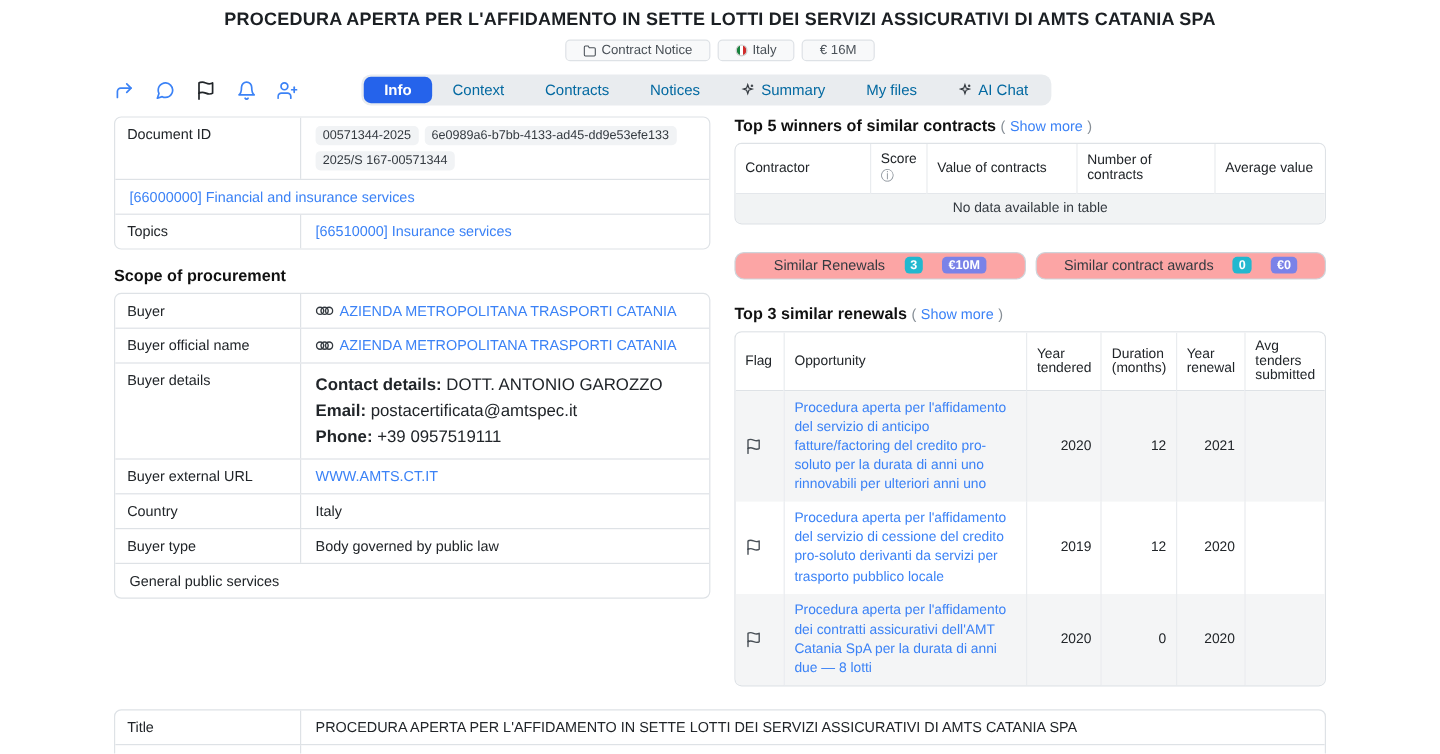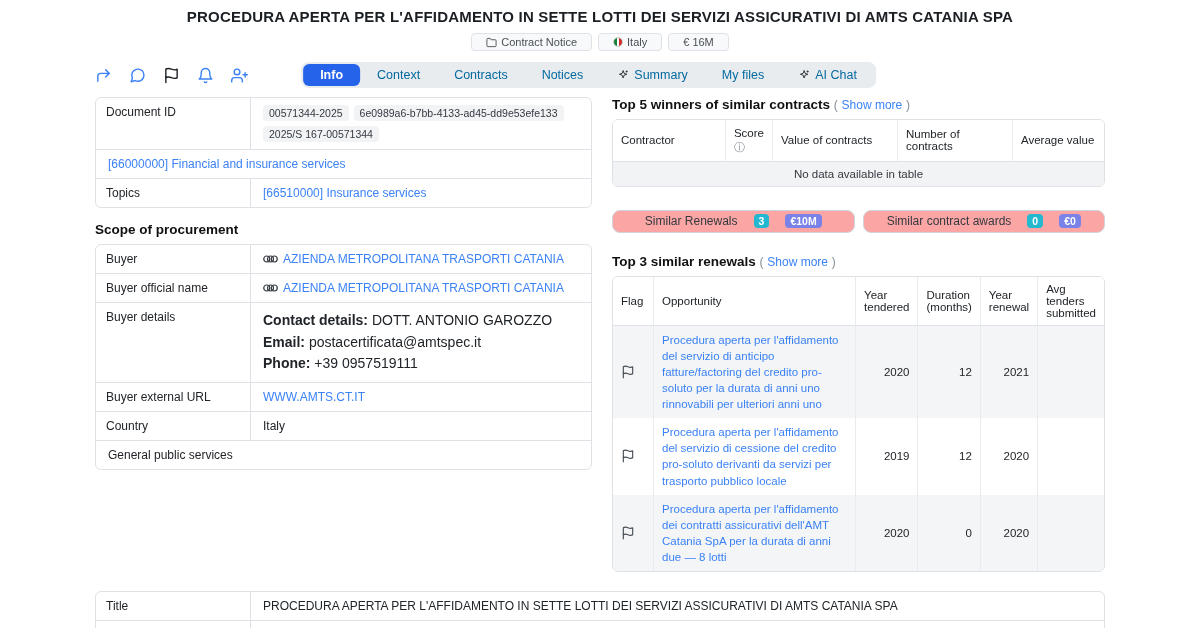--- a/index.html
+++ b/index.html
@@ -219,20 +219,26 @@
               <a href="#">WWW.AMTS.CT.IT</a>
             </div>
         </div>
         <div class="kv-row">
           <div class="kv-label">Country</div>
           <div class="kv-val">
               <span>Italy</span>
             </div>
         </div>
         <div class="kv-row">
+          <div class="kv-label">Buyer type</div>
+          <div class="kv-val">
+              <span>Body governed by public law</span>
+            </div>
+        </div>
+        <div class="kv-row">
           <div class="kv-val">
               <span>General public services</span>
             </div>
         </div>
       </div>
     </div>
 
     <div class="col-right">
 
       <div class="sec-h" style="margin-top:0;">

